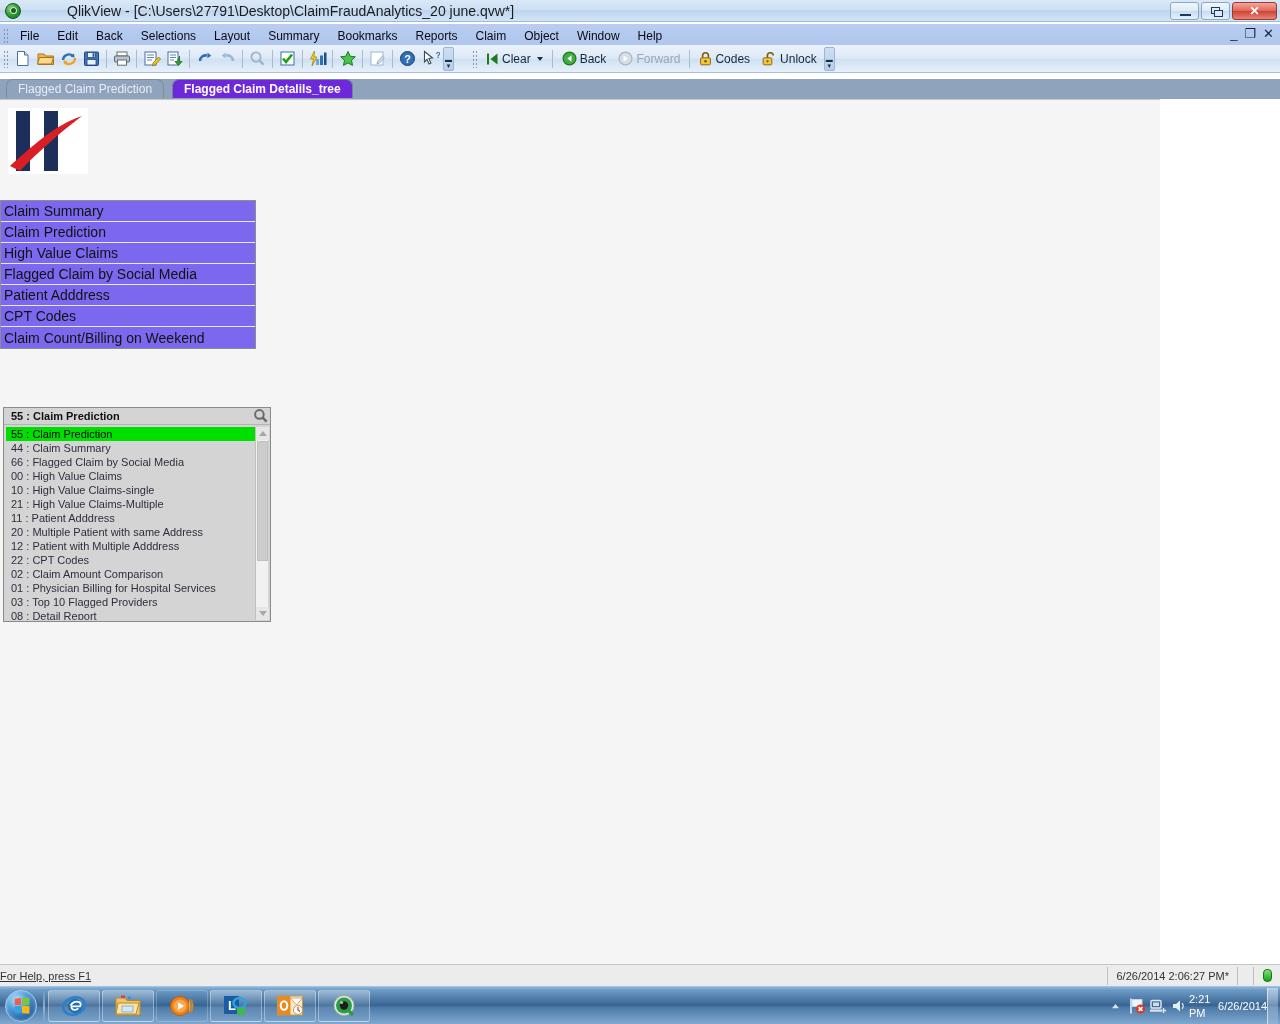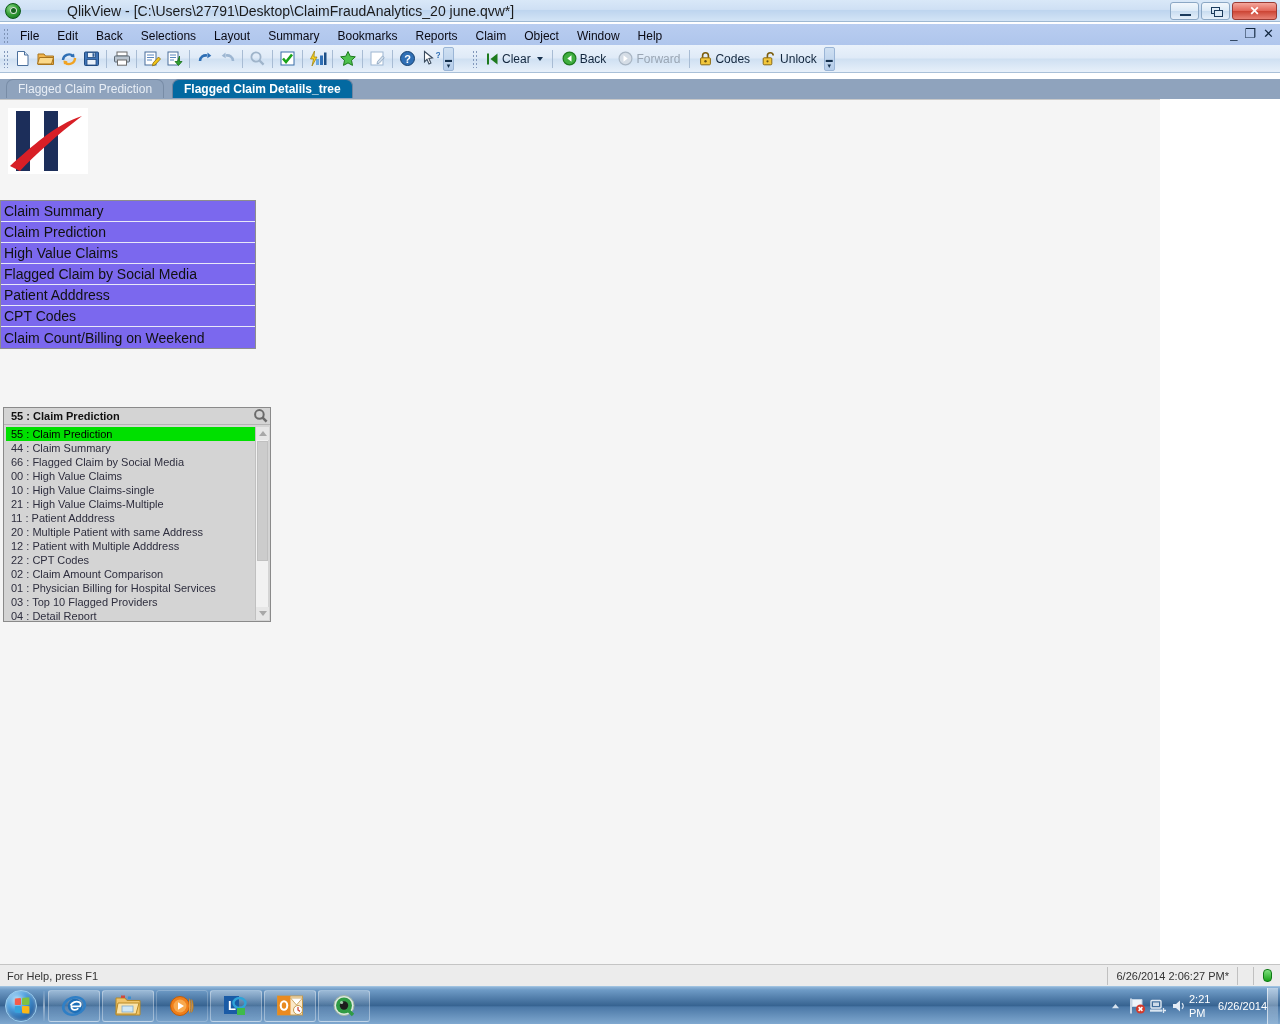--- a/index.html
+++ b/index.html
@@ -87,21 +87,21 @@
 
   
   .tabrow {
     position: absolute; left: 0; top: 79px; width: 1280px; height: 20px;
     background: #8fa3bd;
   }
   .tab { position: absolute; top: 0; height: 19px; display: flex; align-items: center;
     padding: 0 11px; font-size: 12px; cursor: default;
     border-top-left-radius: 7px; border-top-right-radius: 7px; white-space: nowrap; }
   .tab.inactive { background: #8fa3bd; color: #e8eef6; border: 1px solid #788ca6; border-bottom: none; }
-  .tab.active { background: #0369a1; color: #ffffff; font-weight: bold;
+  .tab.active { background: #6d28d9; color: #ffffff; font-weight: bold;
     border: 1px solid #6f84a0; border-bottom: none; }
 
   
   .workspace {
     position: absolute; left: 0; top: 99px; width: 1160px; height: 865px;
     background: #f5f5f5; border-top: 1px solid #c8c8c8;
   }
 
   
   .logo { position: absolute; left: 8px; top: 8px; width: 80px; height: 66px;
@@ -133,21 +133,21 @@
   .sc-tri { width: 0; height: 0; border-left: 4px solid transparent; border-right: 4px solid transparent; }
   .sc-tri.up { border-bottom: 5px solid #a8a8a8; }
   .sc-tri.down { border-top: 5px solid #a8a8a8; }
   .sc-thumb { position: absolute; left: 1px; top: 14px; width: 11px; height: 120px;
     background: #cccccc; border: 1px solid #c0c0c0; cursor: default; }
 
   
   .statusbar { position: absolute; left: 0; top: 964px; width: 1280px; height: 22px;
     background: #ececec; border-top: 1px solid #c4c4c4;
     display: flex; align-items: center; }
-  .status-left { font-size: 11px; color: #333; padding-left: 7px; flex: 1; }
+  .status-left { font-size: 11px; color: #333; flex: 1; text-decoration: underline; }
   .status-date { font-size: 11px; color: #333; border-left: 1px solid #c0c0c0;
     border-right: 1px solid #c0c0c0; padding: 0 8px; height: 18px; display: flex; align-items: center; }
   .status-pad { width: 16px; height: 18px; border-right: 1px solid #c0c0c0; }
   .status-led { width: 26px; display: flex; align-items: center; justify-content: center; }
   .led { width: 9px; height: 13px; border-radius: 4px;
     background: linear-gradient(to bottom,#7fe07f,#19a319); border: 1px solid #0f7a15; }
 
   
   .taskbar { position: absolute; left: 0; top: 986px; width: 1280px; height: 38px;
     background: linear-gradient(to bottom, #8fb4d8 0%, #6e9bc6 8%, #35618f 52%, #4a77a6 53%, #7fa8cf 100%);
@@ -491,21 +491,21 @@
         <div class="lb-row">
             <span>02 : Claim Amount Comparison</span>
           </div>
         <div class="lb-row">
             <span>01 : Physician Billing for Hospital Services</span>
           </div>
         <div class="lb-row">
             <span>03 : Top 10 Flagged Providers</span>
           </div>
         <div class="lb-row">
-            <span>04 : Detail Report</span>
+            <span>08 : Detail Report</span>
           </div>
       </div>
 
       <div class="lb-scroll">
         <div class="sc-arrow">
             <i class="sc-tri up"></i>
           </div>
         <div class="sc-thumb"></div>
         <div class="sc-arrow" style="position:absolute;bottom:0;left:0;">
             <i class="sc-tri down"></i>

